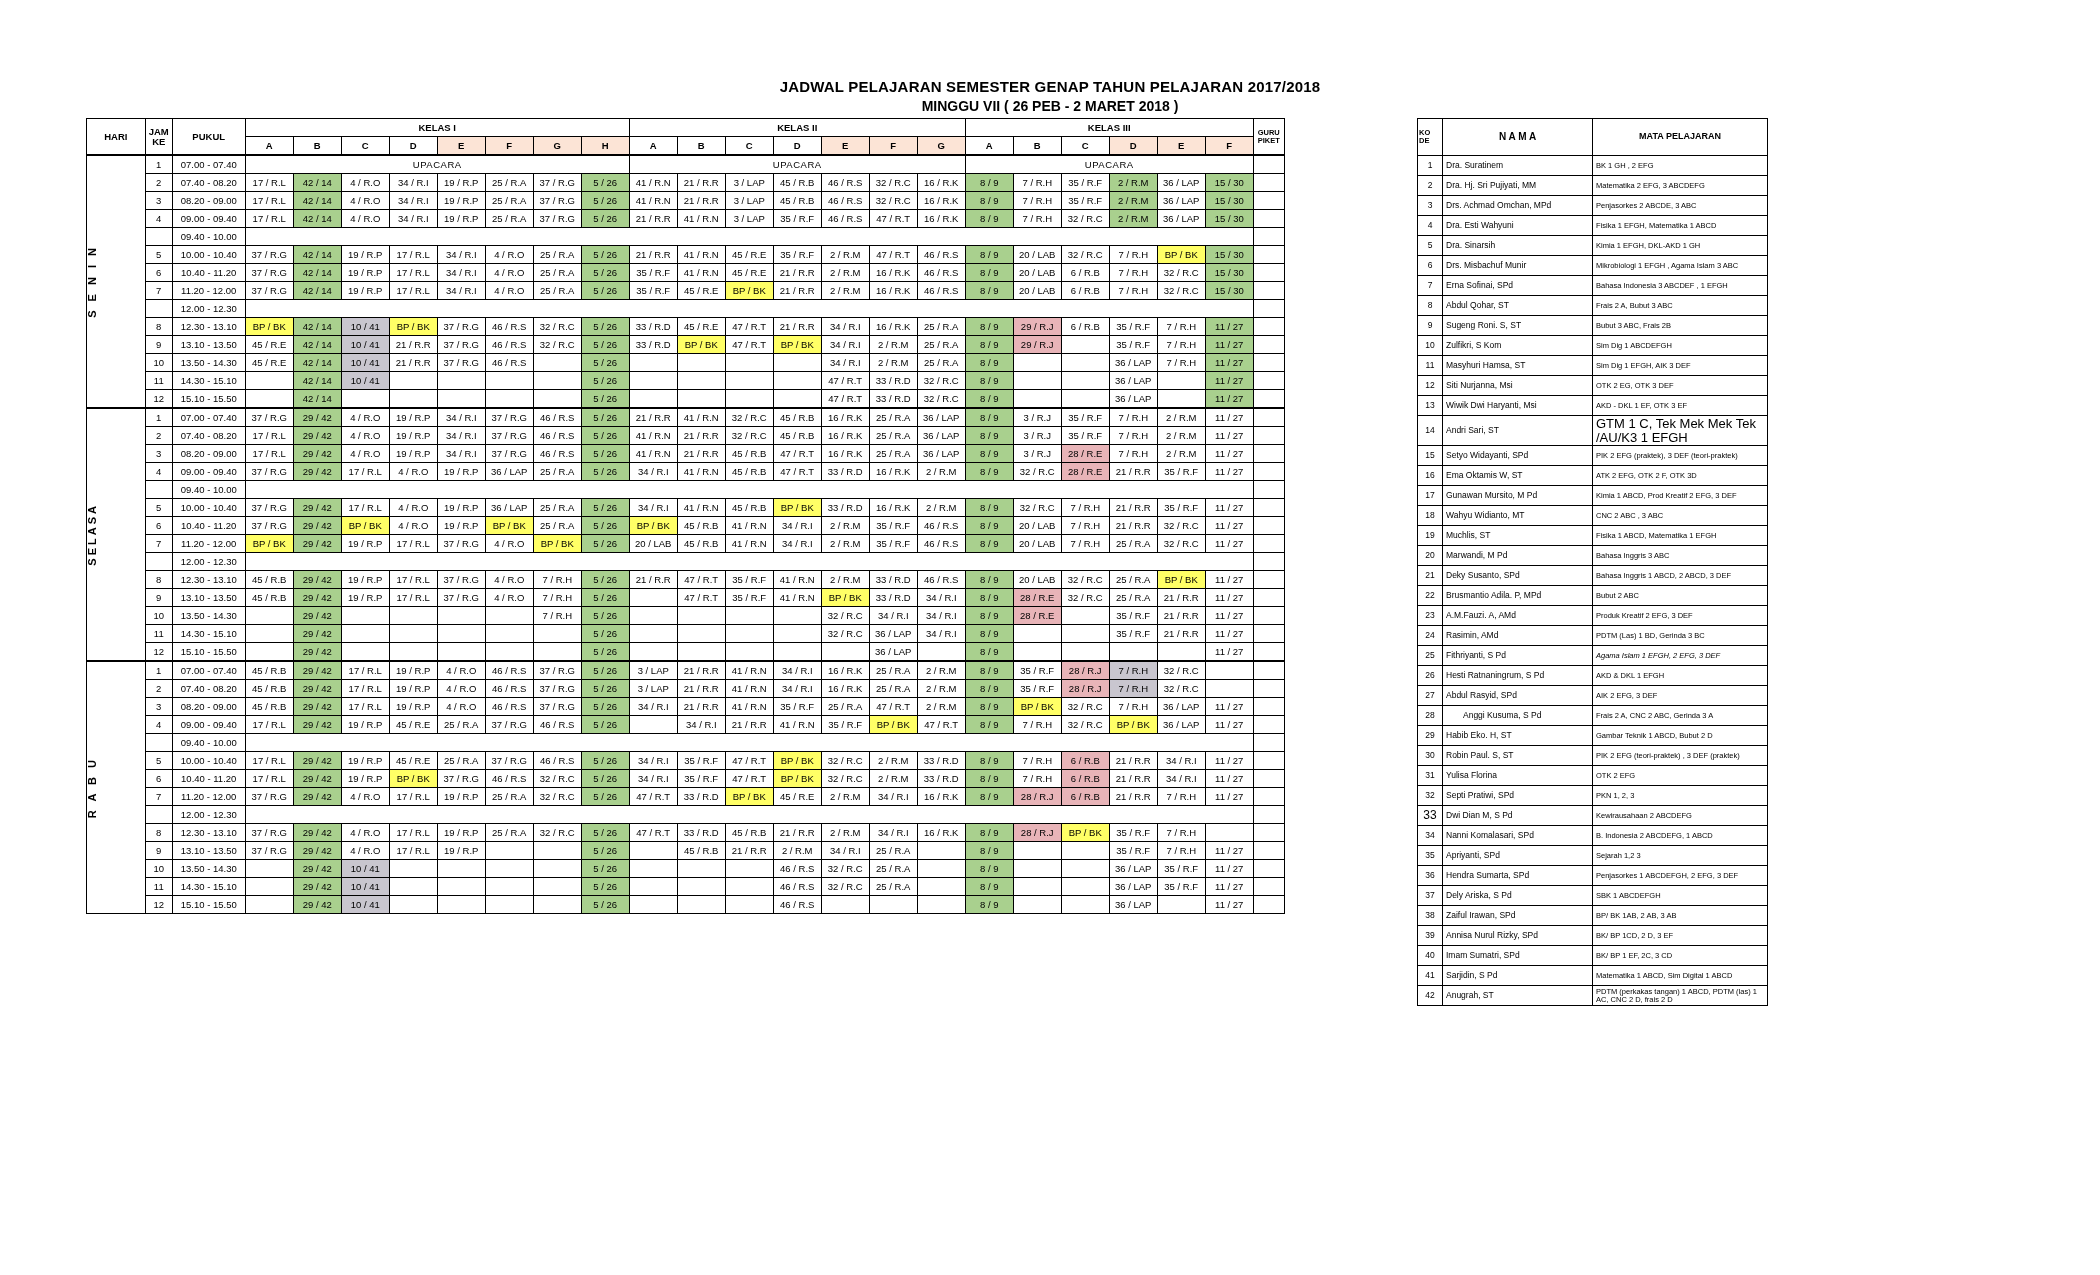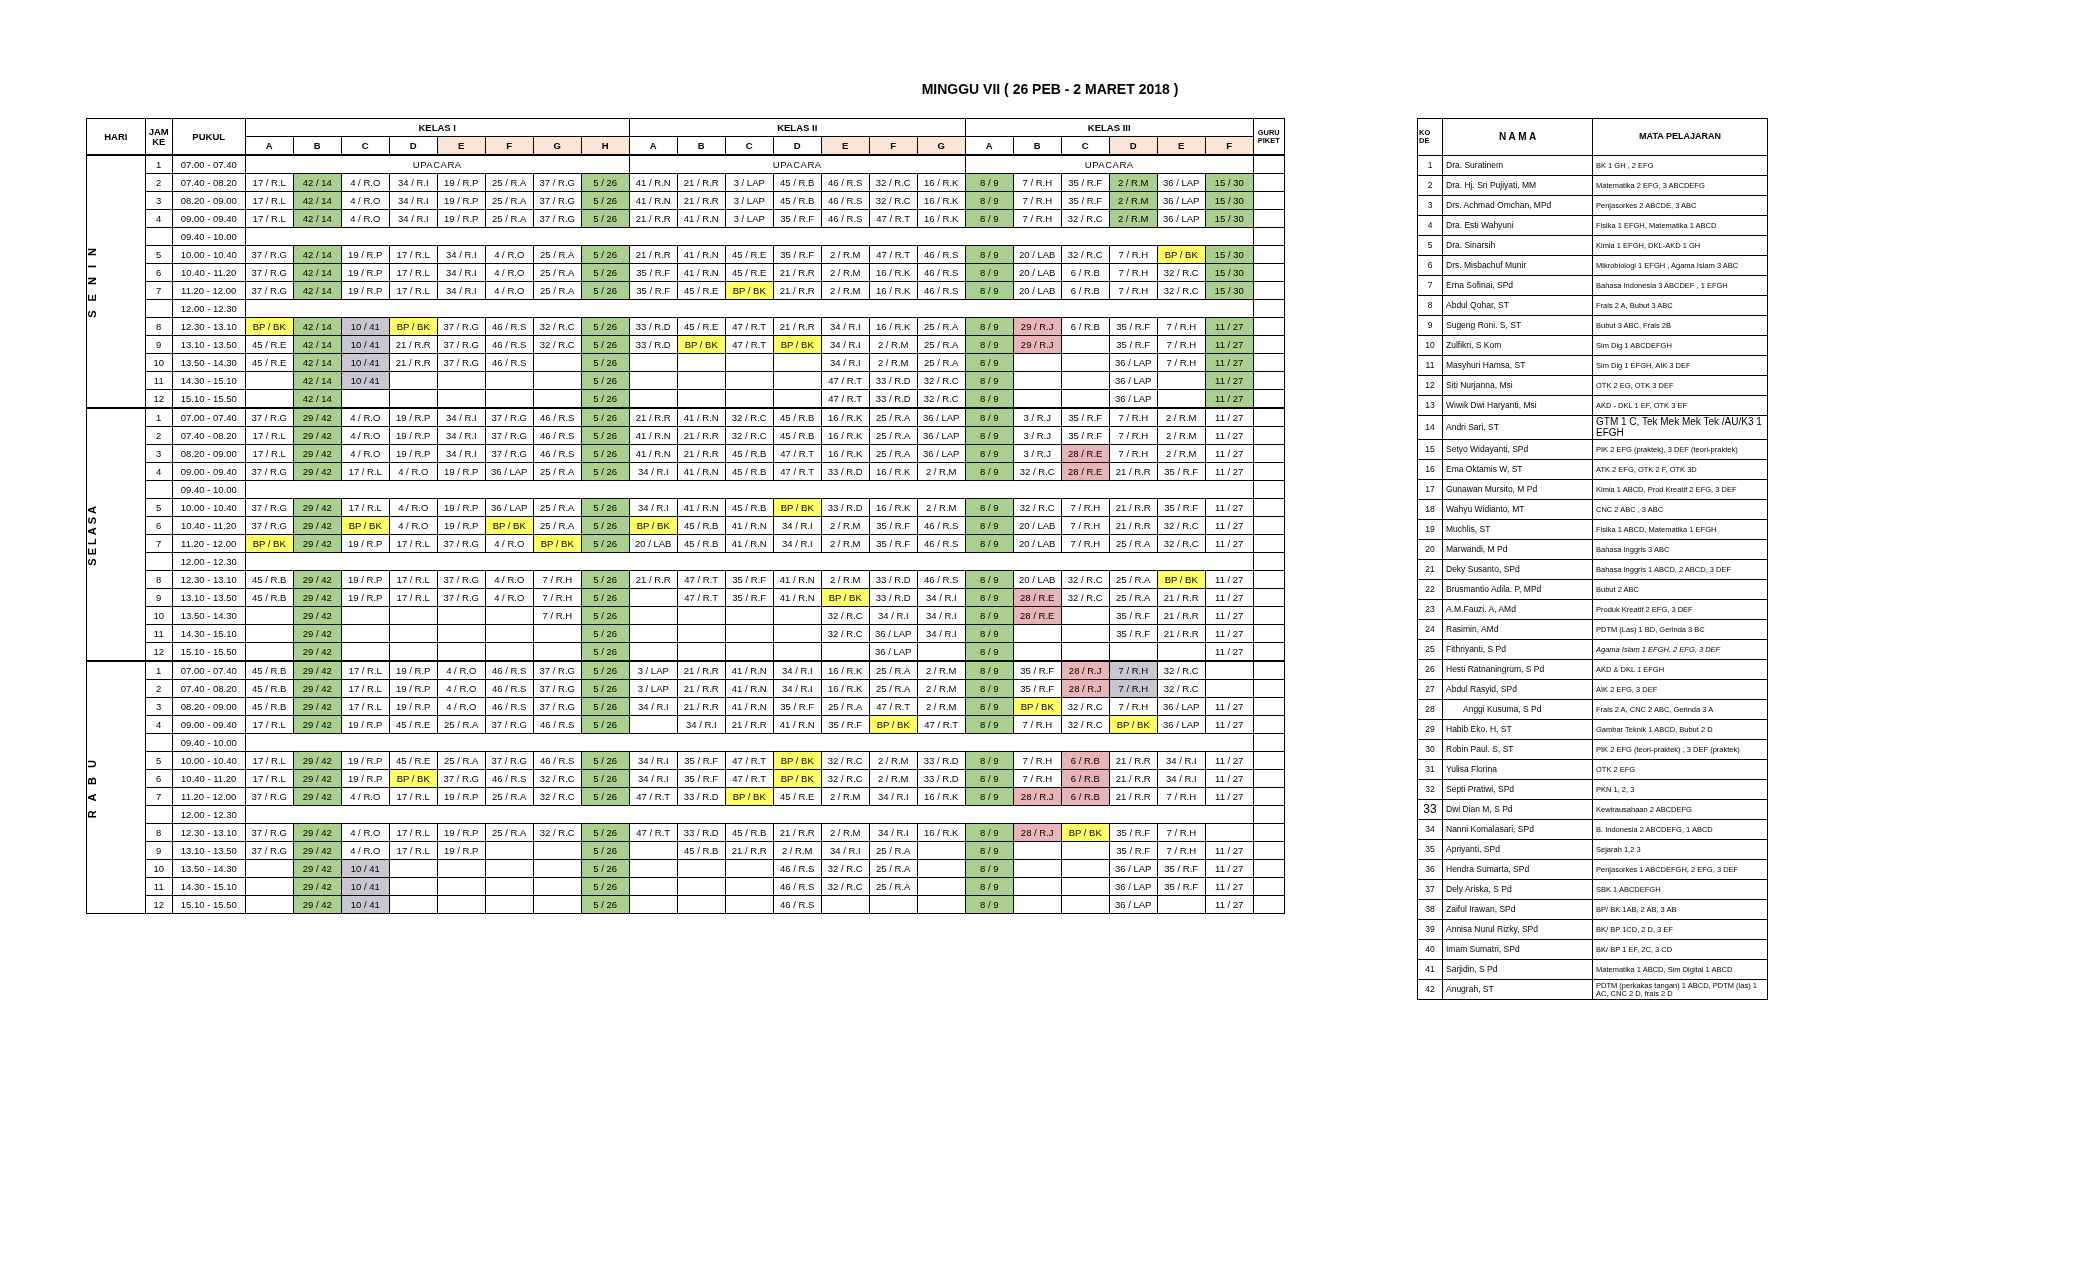--- a/index.html
+++ b/index.html
@@ -32,20 +32,21 @@
   .namestable{position:absolute;left:1417px;top:118px;}
   .namestable td{border:1px solid #000;vertical-align:middle;line-height:1.05;}
   .thick-top td{border-top:2px solid #000;}
 </style>
 </head>
 <body>
 
 <div class="page">
 
   <div class="title-block">
+    <div class="title1">JADWAL PELAJARAN SEMESTER GENAP  TAHUN PELAJARAN 2017/2018</div>
     <div class="title2">MINGGU  VII  ( 26 PEB - 2 MARET 2018 )</div>
   </div>
 
   <table class="sched" id="sched-table">
       <tbody>
         <tr>
           <td rowspan="2" class="hdr daycol">HARI</td>
           <td rowspan="2" class="hdr-sm jamcol">JAM<br>KE</td>
           <td rowspan="2" class="hdr pukulcol">PUKUL</td>
           <td colspan="8" class="hdr">KELAS I</td>
@@ -1109,21 +1110,21 @@
           <td class="mata" style="font-size: 7.5px;">OTK 2 EG, OTK 3 DEF</td>
         </tr>
         <tr class="nm">
           <td class="no" style="font-size: 8.5px;">13</td>
           <td class="nama" style="font-size: 8.5px;">Wiwik Dwi Haryanti, Msi</td>
           <td class="mata" style="font-size: 7.5px;">AKD -  DKL 1 EF,   OTK 3 EF</td>
         </tr>
         <tr class="nm">
           <td class="no" style="font-size: 8.5px;">14</td>
           <td class="nama" style="font-size: 8.5px;">Andri Sari, ST</td>
-          <td class="mata" style="font-size: 10px; margin-left: 24px;">GTM 1 C, Tek Mek Mek Tek /AU/K3  1 EFGH</td>
+          <td class="mata" style="font-size: 13px; margin-left: 24px;">GTM 1 C, Tek Mek Mek Tek /AU/K3  1 EFGH</td>
         </tr>
         <tr class="nm">
           <td class="no" style="font-size: 8.5px;">15</td>
           <td class="nama" style="font-size: 8.5px;">Setyo Widayanti, SPd</td>
           <td class="mata" style="font-size: 7.5px;">PIK 2 EFG (praktek), 3 DEF (teori-praktek)</td>
         </tr>
         <tr class="nm">
           <td class="no" style="font-size: 8.5px;">16</td>
           <td class="nama" style="font-size: 8.5px;">Ema Oktamis W, ST</td>
           <td class="mata" style="font-size: 7.5px;">ATK 2 EFG, OTK 2 F, OTK 3D</td>

